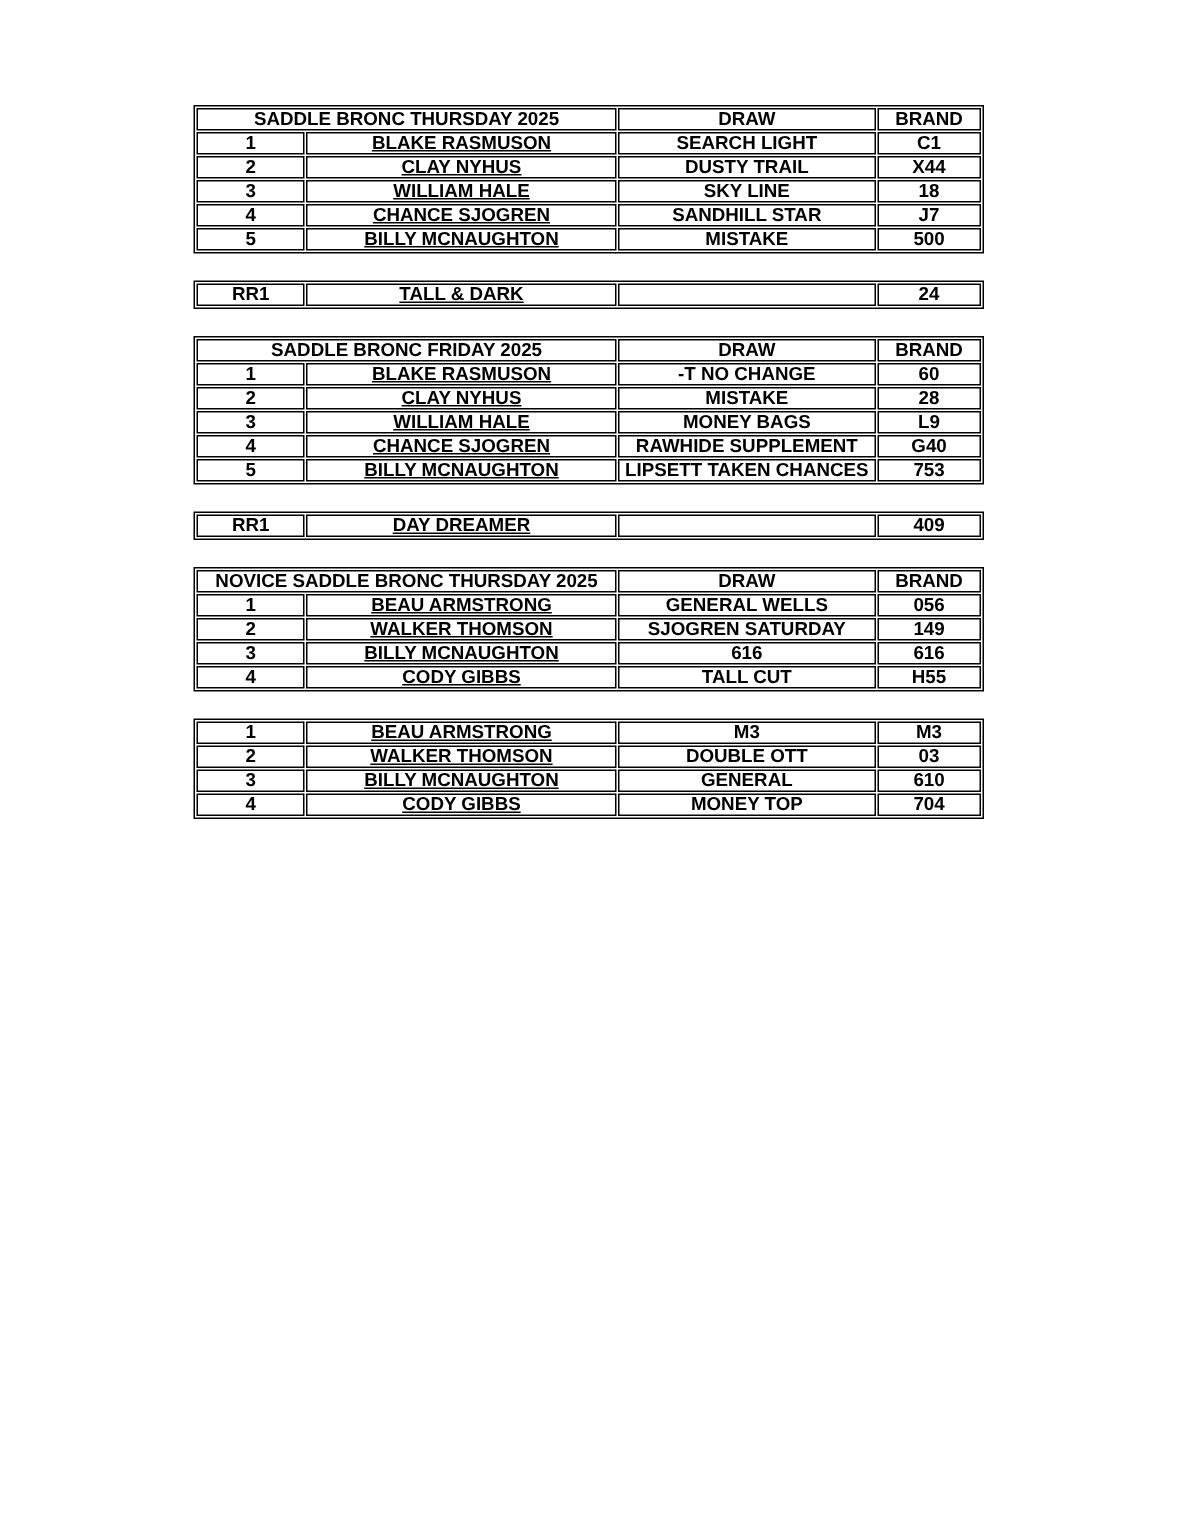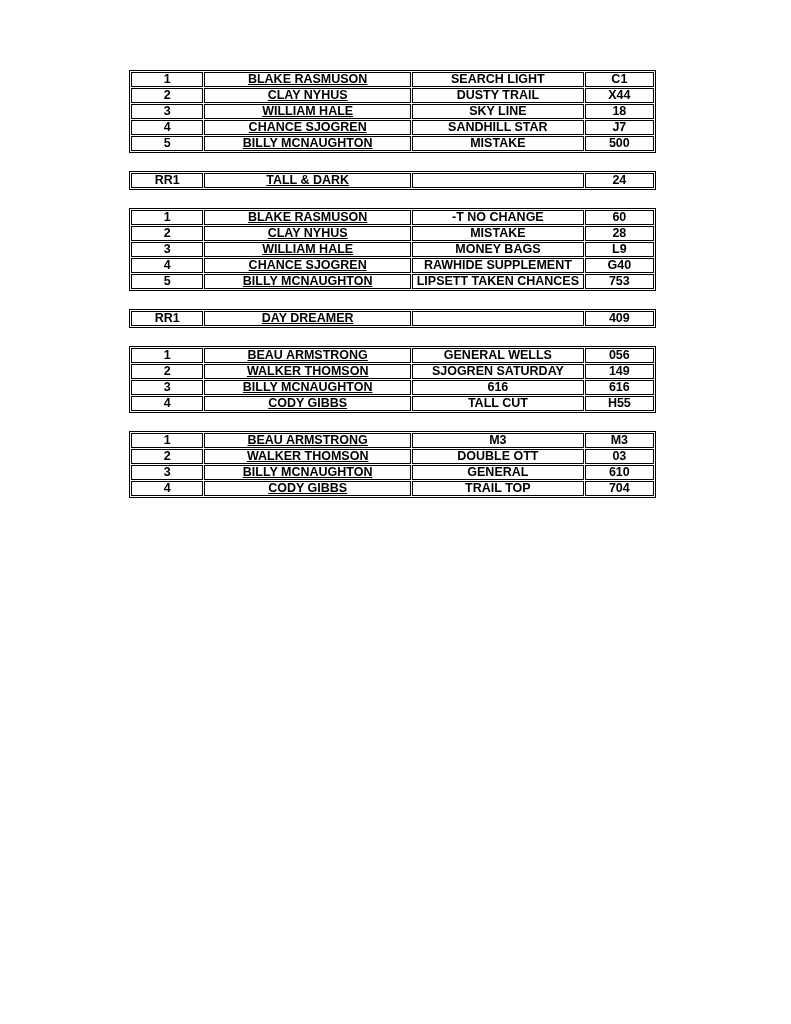--- a/index.html
+++ b/index.html
@@ -49,20 +49,25 @@
 
   <table class="sheet">
     <colgroup>
         <col class="c-rank">
         <col class="c-rider">
         <col class="c-draw">
         <col class="c-brand">
       </colgroup>
     <tbody>
       <tr>
+        <td colspan="2">SADDLE BRONC THURSDAY 2025</td>
+        <td>DRAW</td>
+        <td>BRAND</td>
+      </tr>
+      <tr>
         <td>1</td>
         <td class="rider">BLAKE RASMUSON</td>
         <td>SEARCH LIGHT</td>
         <td>C1</td>
       </tr>
       <tr>
         <td>2</td>
         <td class="rider">CLAY NYHUS</td>
         <td>DUSTY TRAIL</td>
         <td>X44</td>
@@ -107,20 +112,25 @@
 
   <table class="sheet">
     <colgroup>
         <col class="c-rank">
         <col class="c-rider">
         <col class="c-draw">
         <col class="c-brand">
       </colgroup>
     <tbody>
       <tr>
+        <td colspan="2">SADDLE BRONC FRIDAY 2025</td>
+        <td>DRAW</td>
+        <td>BRAND</td>
+      </tr>
+      <tr>
         <td>1</td>
         <td class="rider">BLAKE RASMUSON</td>
         <td>-T NO CHANGE</td>
         <td>60</td>
       </tr>
       <tr>
         <td>2</td>
         <td class="rider">CLAY NYHUS</td>
         <td>MISTAKE</td>
         <td>28</td>
@@ -165,20 +175,25 @@
 
   <table class="sheet">
     <colgroup>
         <col class="c-rank">
         <col class="c-rider">
         <col class="c-draw">
         <col class="c-brand">
       </colgroup>
     <tbody>
       <tr>
+        <td colspan="2">NOVICE SADDLE BRONC THURSDAY 2025</td>
+        <td>DRAW</td>
+        <td>BRAND</td>
+      </tr>
+      <tr>
         <td>1</td>
         <td class="rider">BEAU ARMSTRONG</td>
         <td>GENERAL WELLS</td>
         <td>056</td>
       </tr>
       <tr>
         <td>2</td>
         <td class="rider">WALKER THOMSON</td>
         <td>SJOGREN SATURDAY</td>
         <td>149</td>
@@ -220,19 +235,19 @@
       </tr>
       <tr>
         <td>3</td>
         <td class="rider">BILLY MCNAUGHTON</td>
         <td>GENERAL</td>
         <td>610</td>
       </tr>
       <tr>
         <td>4</td>
         <td class="rider">CODY GIBBS</td>
-        <td>TRAIL TOP</td>
+        <td>MONEY TOP</td>
         <td>704</td>
       </tr>
     </tbody>
   </table>
 
 </div>
 
 </body></html>

